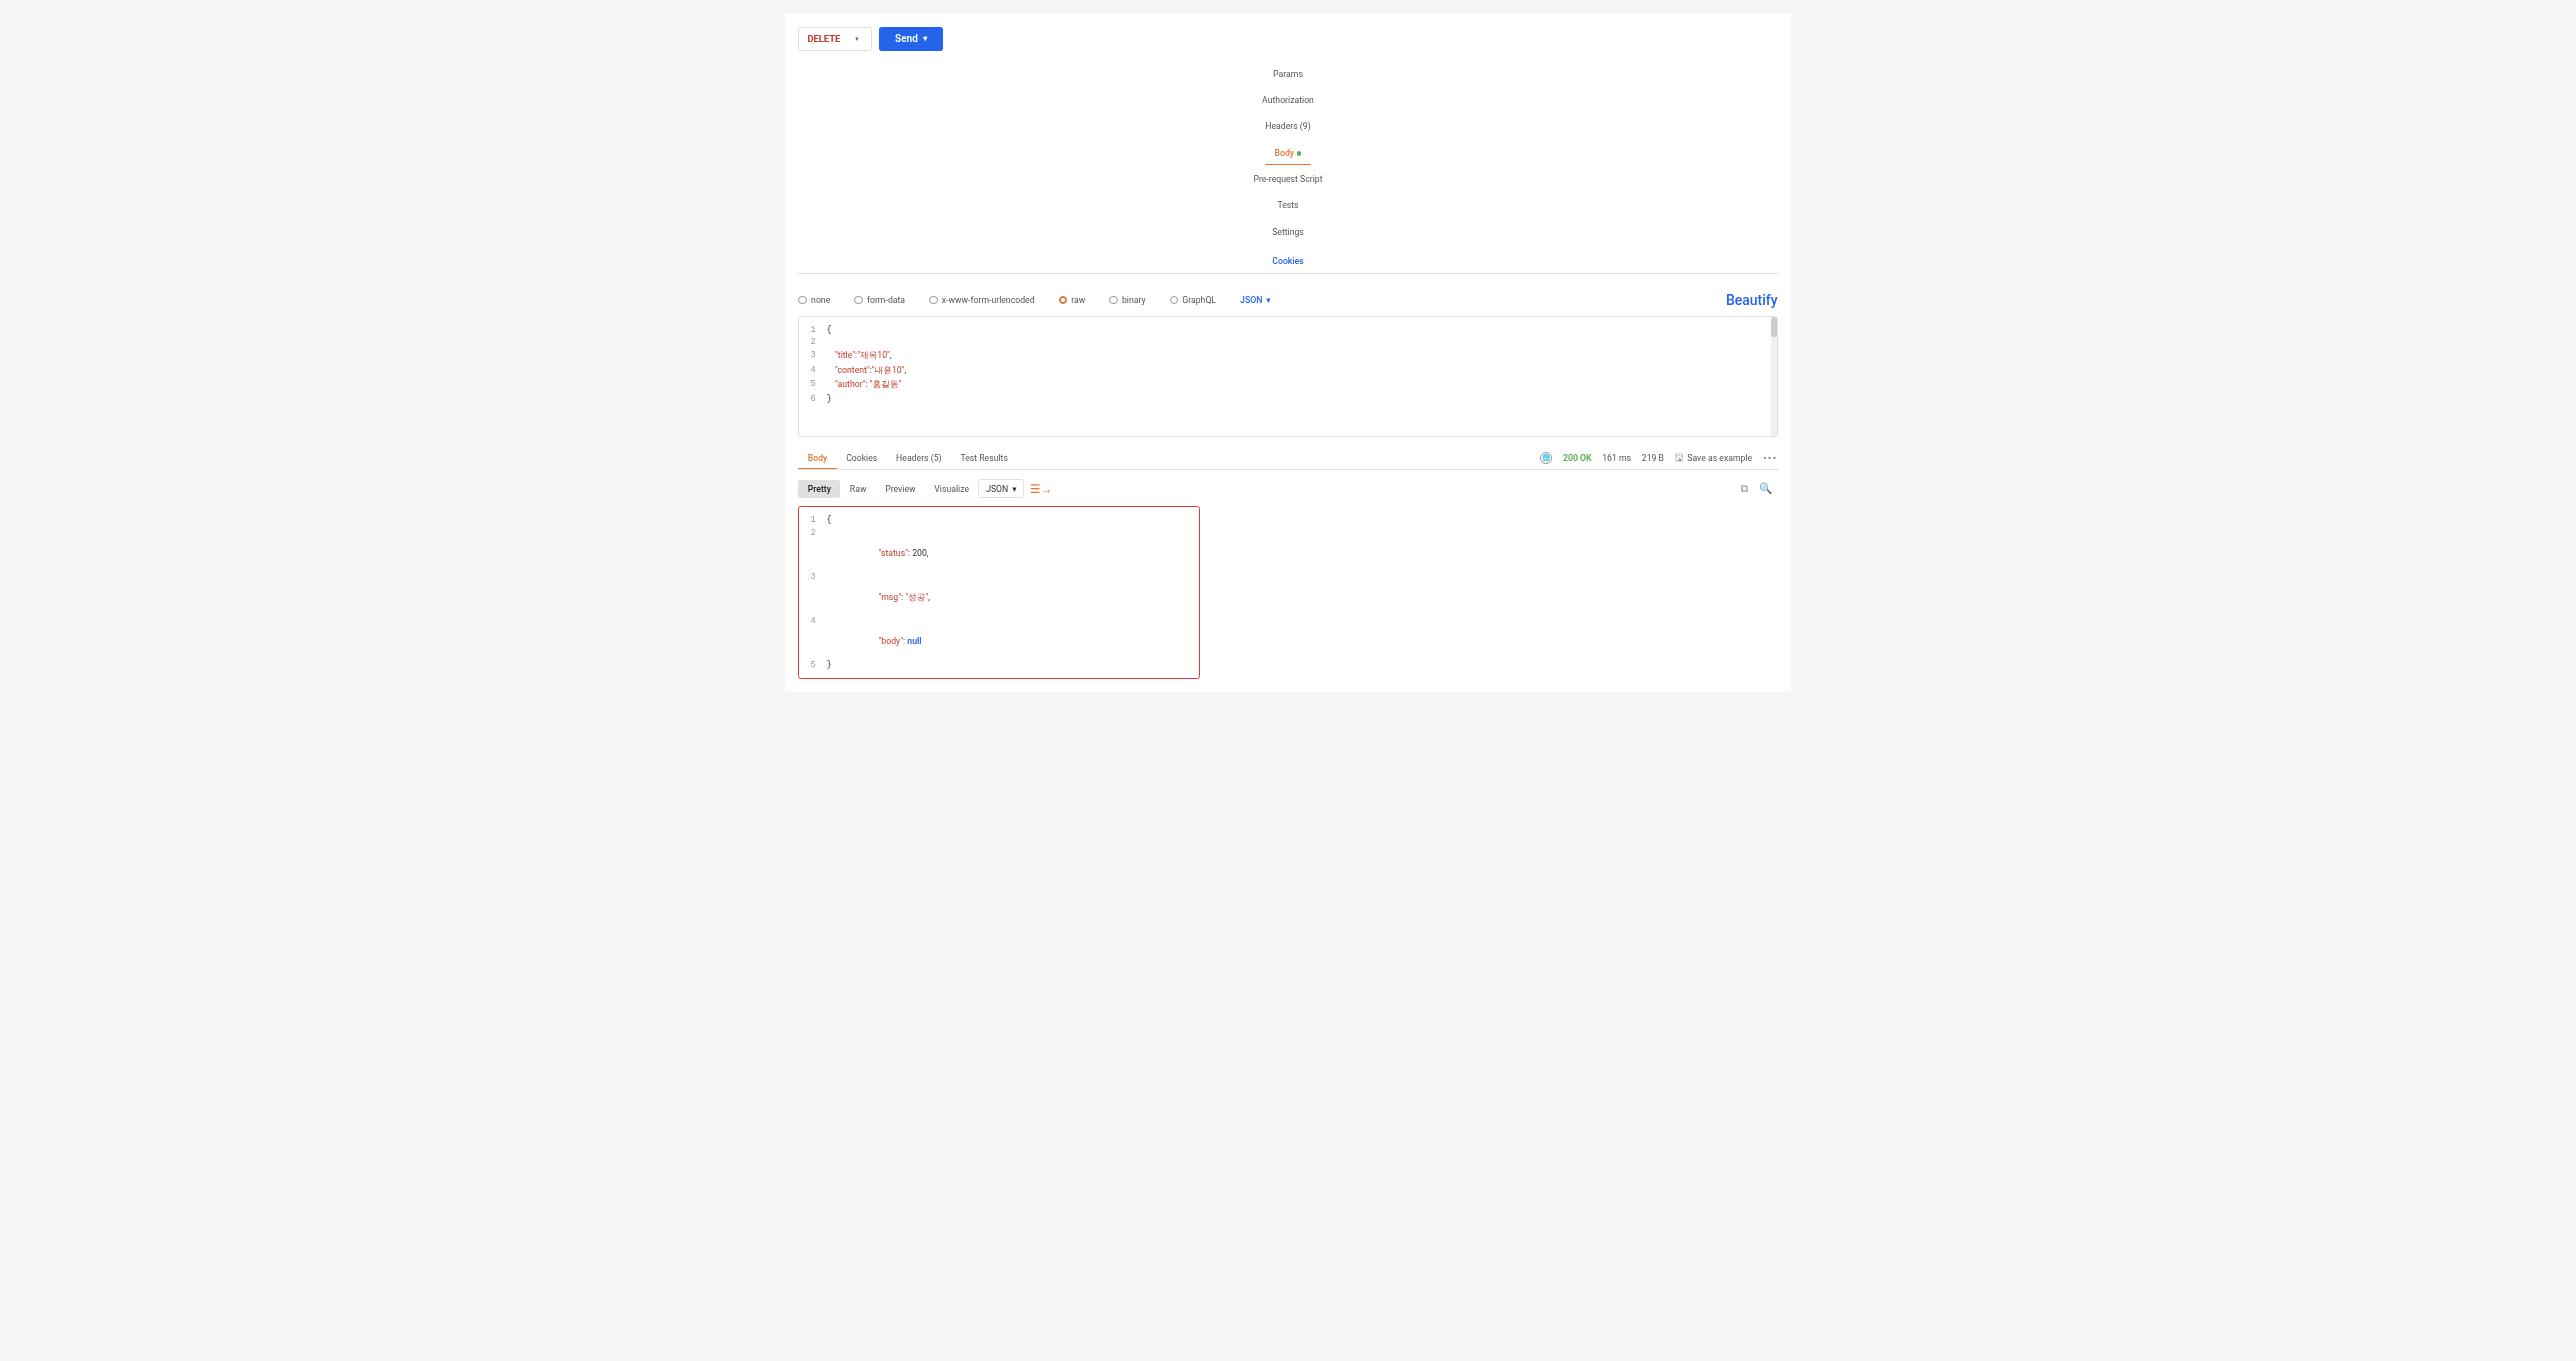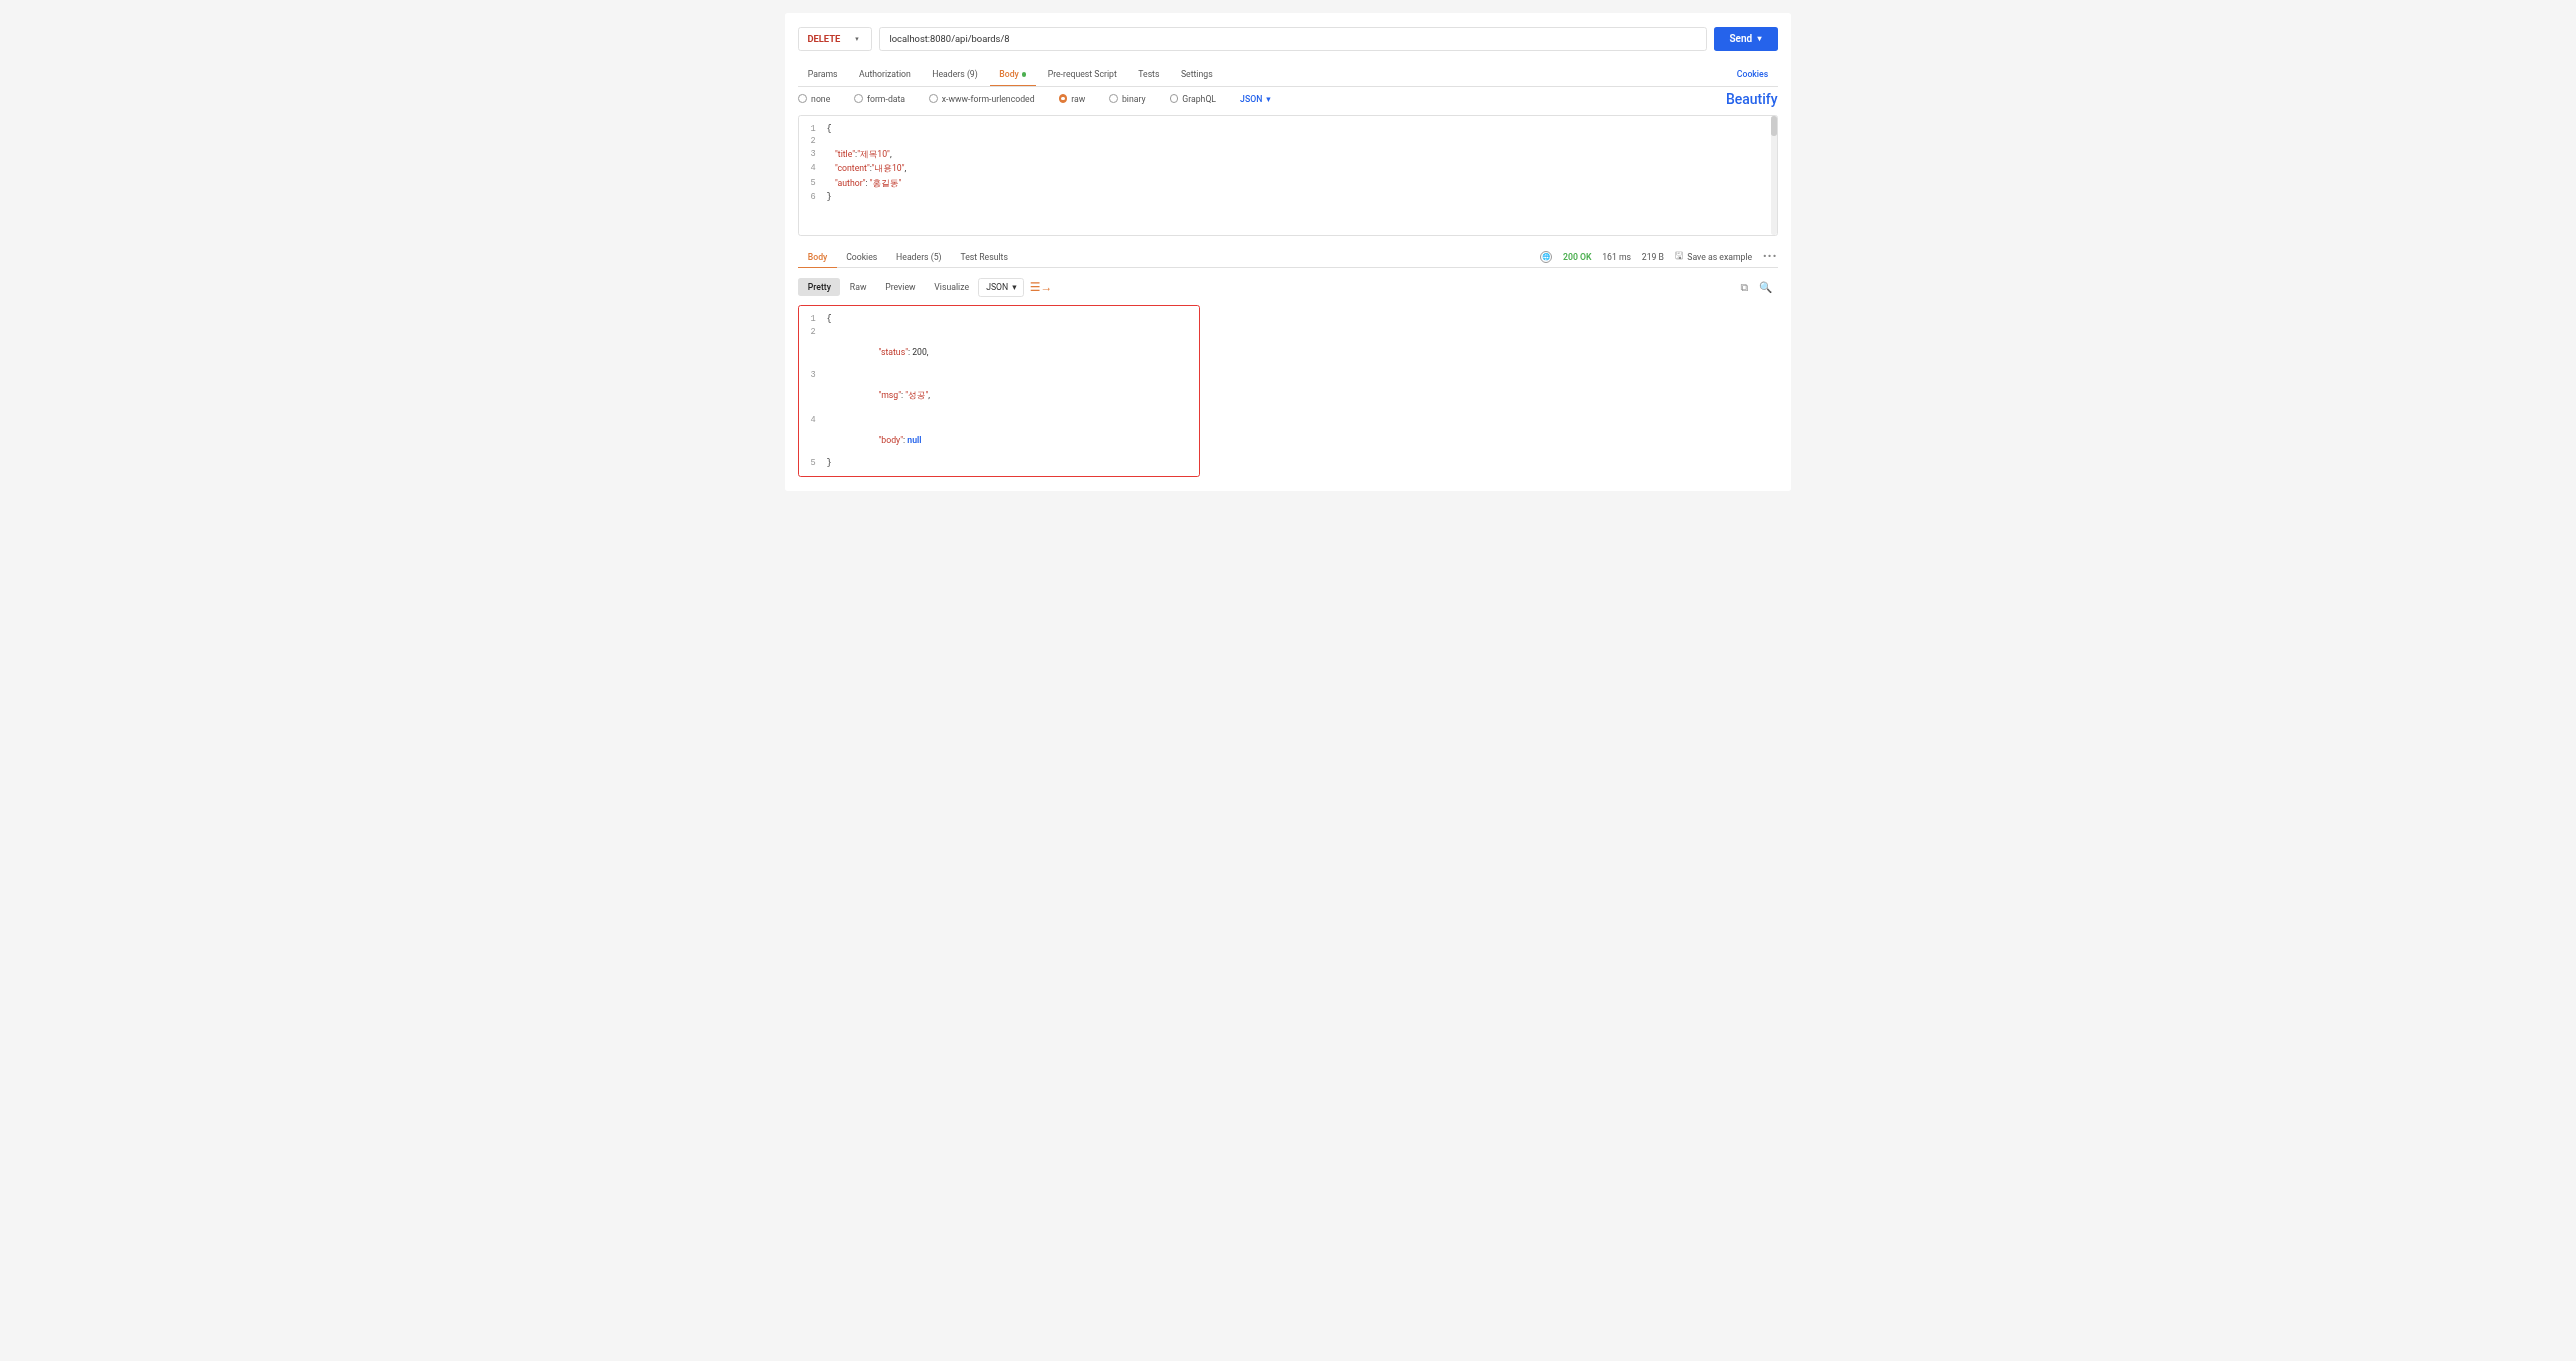--- a/index.html
+++ b/index.html
@@ -88,21 +88,22 @@
     .send-button .chevron {
       font-size: 8px;
     }
 
     
     .request-tabs {
       display: flex;
       align-items: center;
       gap: 2.7px;
       border-bottom: 0.7px solid #e0e0e0;
-      margin-bottom: 4px;
+      margin-bottom: 18px;
+      flex-direction: column;
     }
 
     .req-tab {
       padding: 6.7px 9.4px;
       cursor: pointer;
       color: #555;
       font-size: 8.7px;
       white-space: nowrap;
       border-bottom: 1.3px solid transparent;
       margin-bottom: -0.7px;
@@ -410,23 +411,20 @@
   </style>
 </head>
 <body>
 
 <div class="main-container">
 
   <div class="url-bar">
     <div class="method-selector">
       <span class="method-label">DELETE</span>
       <span class="chevron-down">▾</span>
-    </div>
-    <div class="url-input-wrapper">
-      <input class="url-input" type="text" value="localhost:8080/api/boards/8" style="">
     </div>
     <button class="send-button">
       <span>Send</span>
       <span class="chevron">▾</span>
     </button>
   </div>
 
   <div class="request-tabs">
     <div class="req-tab">
       <span>Params</span>

